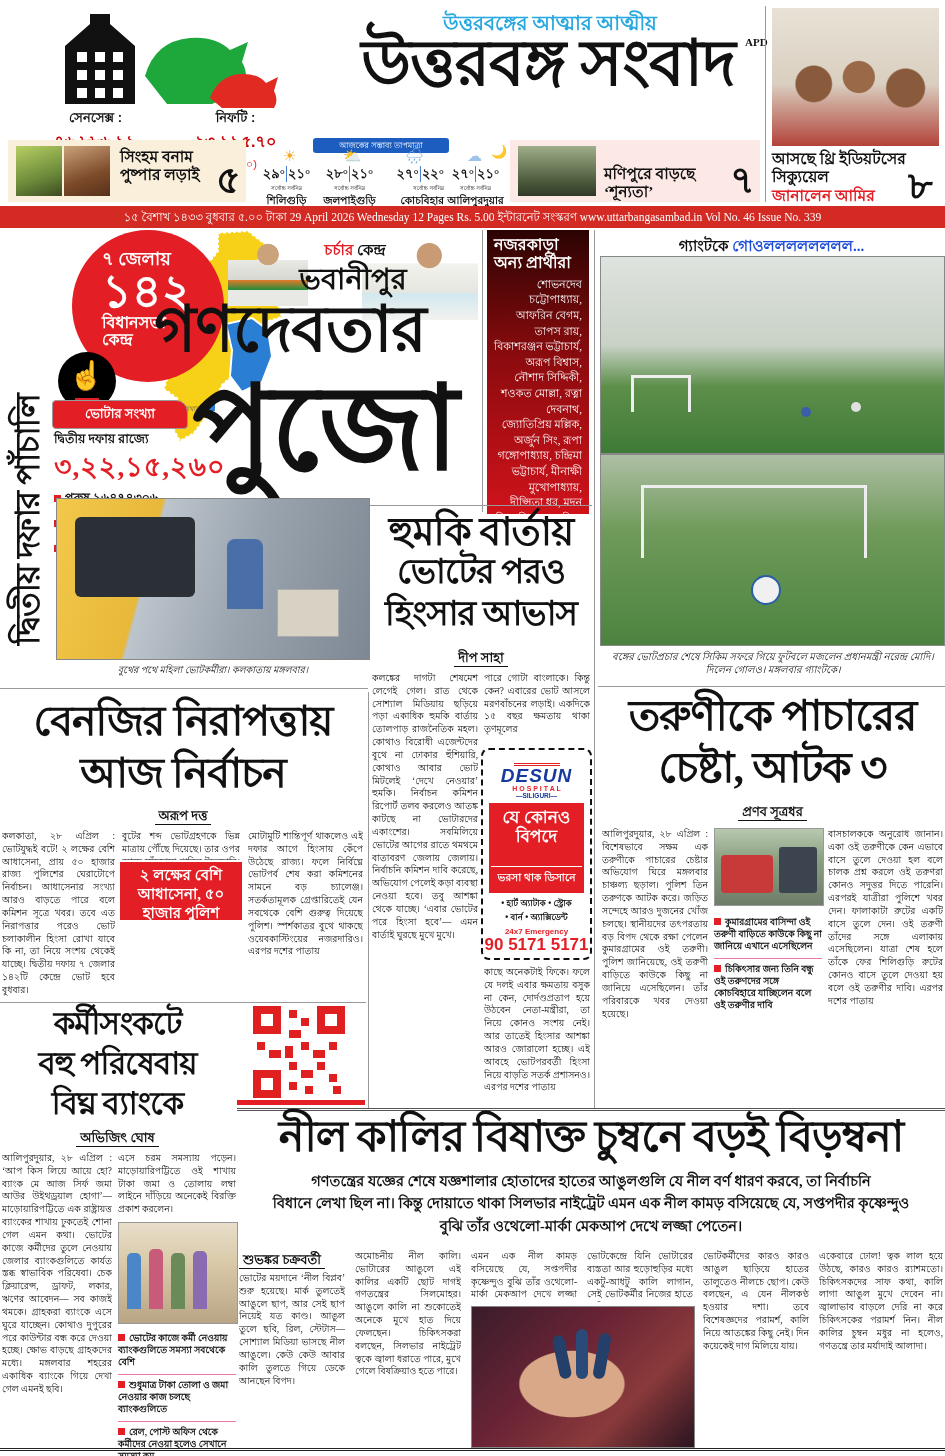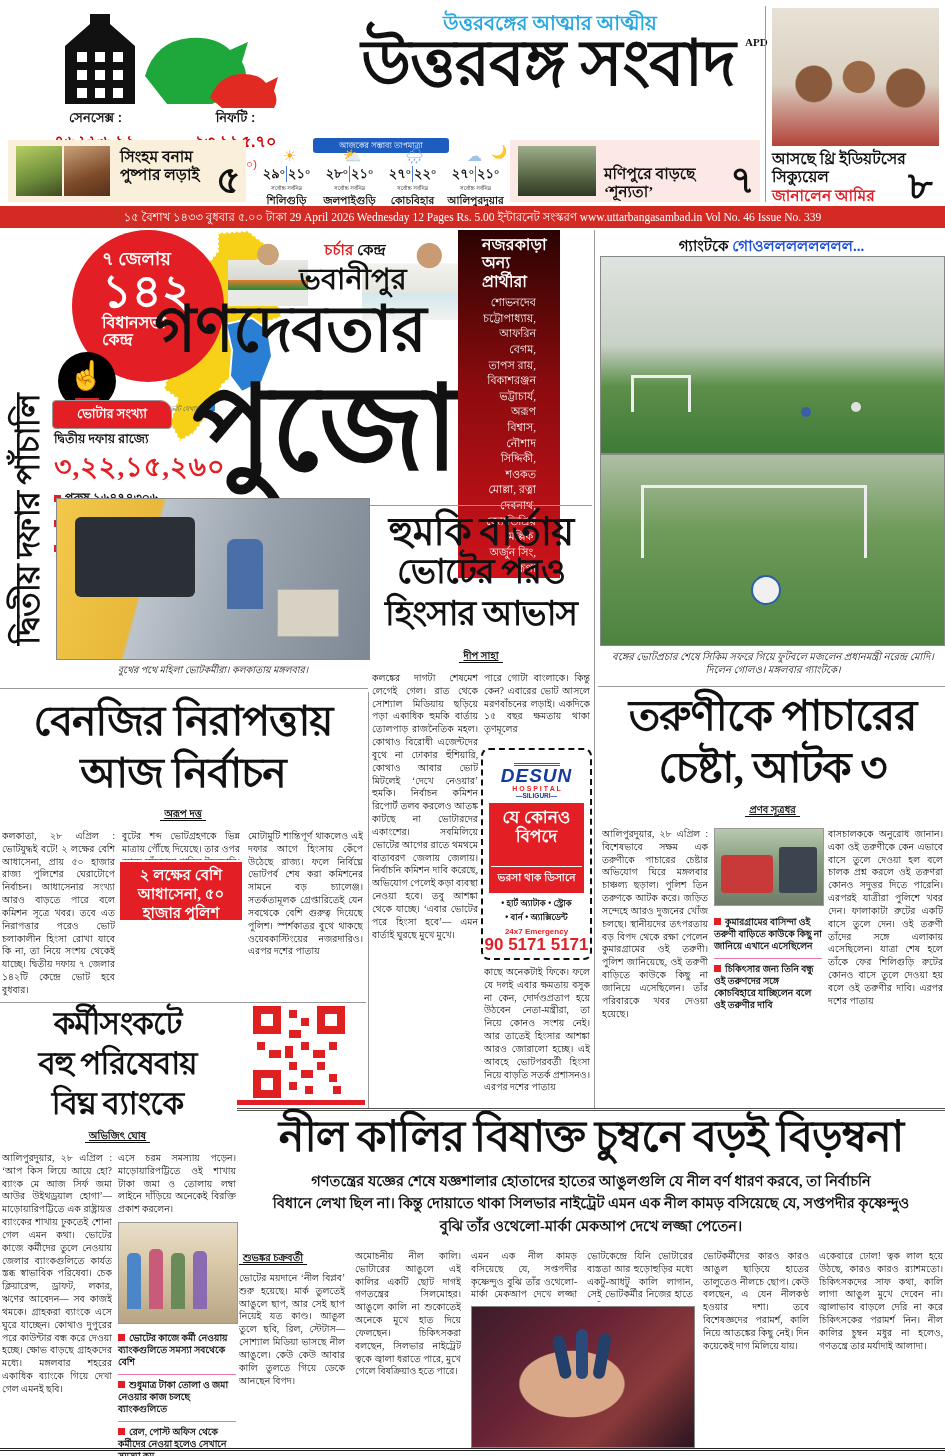--- a/index.html
+++ b/index.html
@@ -3,21 +3,21 @@
 <meta charset="utf-8">
 <style>
   html,body{margin:0;padding:0;background:#fff;}
   #page{position:relative;width:945px;height:1456px;background:#fff;overflow:hidden;
         font-family:"Liberation Serif",serif;color:#111;}
   .abs{position:absolute;}
   .ctr{text-align:center;}
   .hidebox{overflow:hidden;}
   .hl{font-weight:bold;line-height:1.05;letter-spacing:-1px;}
   .body-col{font-size:9.3px;line-height:1.38;text-align:justify;overflow:hidden;}
-  .byline{font-weight:bold;font-size:10px;text-align:center;text-decoration:underline;}
+  .byline{font-weight:bold;font-size:13px;text-align:center;}
   .byline span{border-bottom:1px solid #111;padding:0 4px 1px;}
   .cap{font-style:italic;font-size:9.5px;text-align:center;line-height:1.3;}
   .vrule{background:#999;width:1px;}
   .hrule{background:#999;height:1px;}
   .redsq{display:inline-block;width:7px;height:7px;background:#e31e24;margin-right:4px;}
   .bullet{font-size:9.2px;font-weight:bold;line-height:1.3;padding:5px 0;border-top:1px solid #e7a;}
   .bullet:first-child{border-top:none;}
   .teaser-pg{font-weight:bold;font-size:38px;font-family:"Liberation Serif",serif;}
   .photo{background:#cfd6cf;}
   .sans{font-family:"Liberation Sans",sans-serif;}
@@ -88,21 +88,21 @@
       <div style="width:63px;text-align:center">
         <span style="font-weight:bold;font-size:13px">২৯°</span><span style="color:#1d5dbf">|</span><span style="font-weight:bold;font-size:13px">২১°</span>
         <div style="font-size:5.5px"><span>সর্বোচ্চ</span> <span>সর্বনিম্ন</span></div>
         <div style="font-weight:bold;font-size:10.5px">শিলিগুড়ি</div>
       </div>
       <div style="width:63px;text-align:center">
         <span style="font-weight:bold;font-size:13px">২৮°</span><span style="color:#1d5dbf">|</span><span style="font-weight:bold;font-size:13px">২১°</span>
         <div style="font-size:5.5px"><span>সর্বোচ্চ</span> <span>সর্বনিম্ন</span></div>
         <div style="font-weight:bold;font-size:10.5px">জলপাইগুড়ি</div>
       </div>
-      <div style="width:63px;text-align:center">
+      <div style="width:63px;text-align:right">
         <span style="font-weight:bold;font-size:13px">২৭°</span><span style="color:#1d5dbf">|</span><span style="font-weight:bold;font-size:13px">২২°</span>
         <div style="font-size:5.5px"><span>সর্বোচ্চ</span> <span>সর্বনিম্ন</span></div>
         <div style="font-weight:bold;font-size:10.5px">কোচবিহার</div>
       </div>
       <div style="width:63px;text-align:center">
         <span style="font-weight:bold;font-size:13px">২৭°</span><span style="color:#1d5dbf">|</span><span style="font-weight:bold;font-size:13px">২১°</span>
         <div style="font-size:5.5px"><span>সর্বোচ্চ</span> <span>সর্বনিম্ন</span></div>
         <div style="font-weight:bold;font-size:10.5px">আলিপুরদুয়ার</div>
       </div>
     </div>
@@ -136,21 +136,21 @@
       <div style="font-weight:bold;font-size:16px">বিধানসভা</div>
       <div style="font-weight:bold;font-size:16px">কেন্দ্র</div>
     </div>
   </div>
 
   <div class="abs" style="left:58px;top:352px;width:58px;height:58px;border-radius:50%;background:#000;text-align:center">
     <div style="color:#fff;font-size:28px;line-height:48px">☝</div>
     <div style="position:absolute;left:17px;bottom:7px;width:24px;height:5px;background:#e31e24"></div>
   </div>
 
-  <div class="abs ctr" style="left:52px;top:400px;width:110px;background:#e31e24;color:#fff;font-weight:bold;font-size:13px;padding:3px 4px;border-radius:4px 12px 4px 4px;border:1px solid #999">ভোটার সংখ্যা</div>
+  <div class="abs ctr" style="left:52px;top:400px;width:110px;background:#e31e24;color:#fff;font-weight:bold;font-size:13px;padding:3px 12px;border-radius:4px 12px 4px 4px;border:1px solid #999">ভোটার সংখ্যা</div>
   <div class="abs" style="left:54px;top:430px;font-weight:bold;font-size:12.5px">দ্বিতীয় দফায় রাজ্যে</div>
   <div class="abs" style="left:54px;top:446px;font-weight:bold;font-size:27px;color:#e31e24;letter-spacing:1px">৩,২২,১৫,২৬০</div>
   <div class="abs" style="left:54px;top:486px;font-weight:bold;font-size:12.5px;line-height:2">
     <div><span class="redsq"></span><span>পুরুষ  ১৬৪৭৪৩০৬</span></div>
     <div><span class="redsq"></span><span>মহিলা ১৫৭৪০১৬২</span></div>
     <div><span class="redsq"></span><span>তৃতীয় লিঙ্গ ৭৯২</span></div>
   </div>
 
   <div class="abs" style="left:228px;top:240px;width:80px;height:66px;background:
        radial-gradient(circle at 50% 22%,#caa37a 16%,transparent 17%),
@@ -161,21 +161,21 @@
 
   <div class="abs ctr" style="left:290px;top:238px;width:130px;font-weight:bold;font-size:15px">
     <span style="color:#e31e24">চর্চার</span><span> কেন্দ্র</span>
   </div>
   <div class="abs ctr" style="left:278px;top:256px;width:150px;font-size:29px;font-weight:bold">ভবানীপুর</div>
   <div class="abs ctr hl" style="left:100px;top:296px;width:380px;font-size:64px">গণদেবতার</div>
   <div class="abs ctr hl" style="left:170px;top:368px;width:310px;font-size:118px">পুজো</div>
 
   <div class="abs vrule" style="left:482px;top:230px;height:282px"></div>
 
-  <div class="abs" style="left:458px;top:230px;width:102px;height:348px;background:linear-gradient(180deg,#2b0302,#8c0b0e 45%,#d0131b);color:#fff;padding:6px 24px;box-sizing:border-box">
+  <div class="abs" style="left:487px;top:230px;width:102px;height:284px;background:linear-gradient(180deg,#2b0302,#8c0b0e 45%,#d0131b);color:#fff;padding:6px 7px;box-sizing:border-box">
     <div style="font-weight:bold;font-size:16px;line-height:1.15">নজরকাড়া অন্য প্রার্থীরা</div>
     <div style="font-size:11px;line-height:1.42;text-align:right;margin-top:4px">শোভনদেব চট্টোপাধ্যায়, আফরিন বেগম, তাপস রায়, বিকাশরঞ্জন ভট্টাচার্য, অরূপ বিশ্বাস, নৌশাদ সিদ্দিকী, শওকত মোল্লা, রত্না দেবনাথ, জ্যোতিপ্রিয় মল্লিক, অর্জুন সিং, রূপা গঙ্গোপাধ্যায়, চন্দ্রিমা ভট্টাচার্য, মীনাক্ষী মুখোপাধ্যায়, দীপ্সিতা ধর, মদন মিত্র, ফিরহাদ হাকিম, শশী পাঁজা, সুজিত বসু</div>
   </div>
 
   <div class="abs ctr" style="left:598px;top:234px;width:347px;font-size:15px;font-weight:bold">
     <span>গ্যাংটকে </span><span style="color:#1d4ed8">গোওলললললললল...</span>
   </div>
   <div class="abs" style="left:600px;top:256px;width:343px;height:196px;border:1px solid #888;background:
        linear-gradient(180deg,#dfe3df 0%,#c9d2c6 45%,#5d8f4a 66%,#3f7a38 100%)">
     <div style="position:absolute;left:30px;top:118px;width:54px;height:34px;border:3px solid #eee;border-bottom:none"></div>

